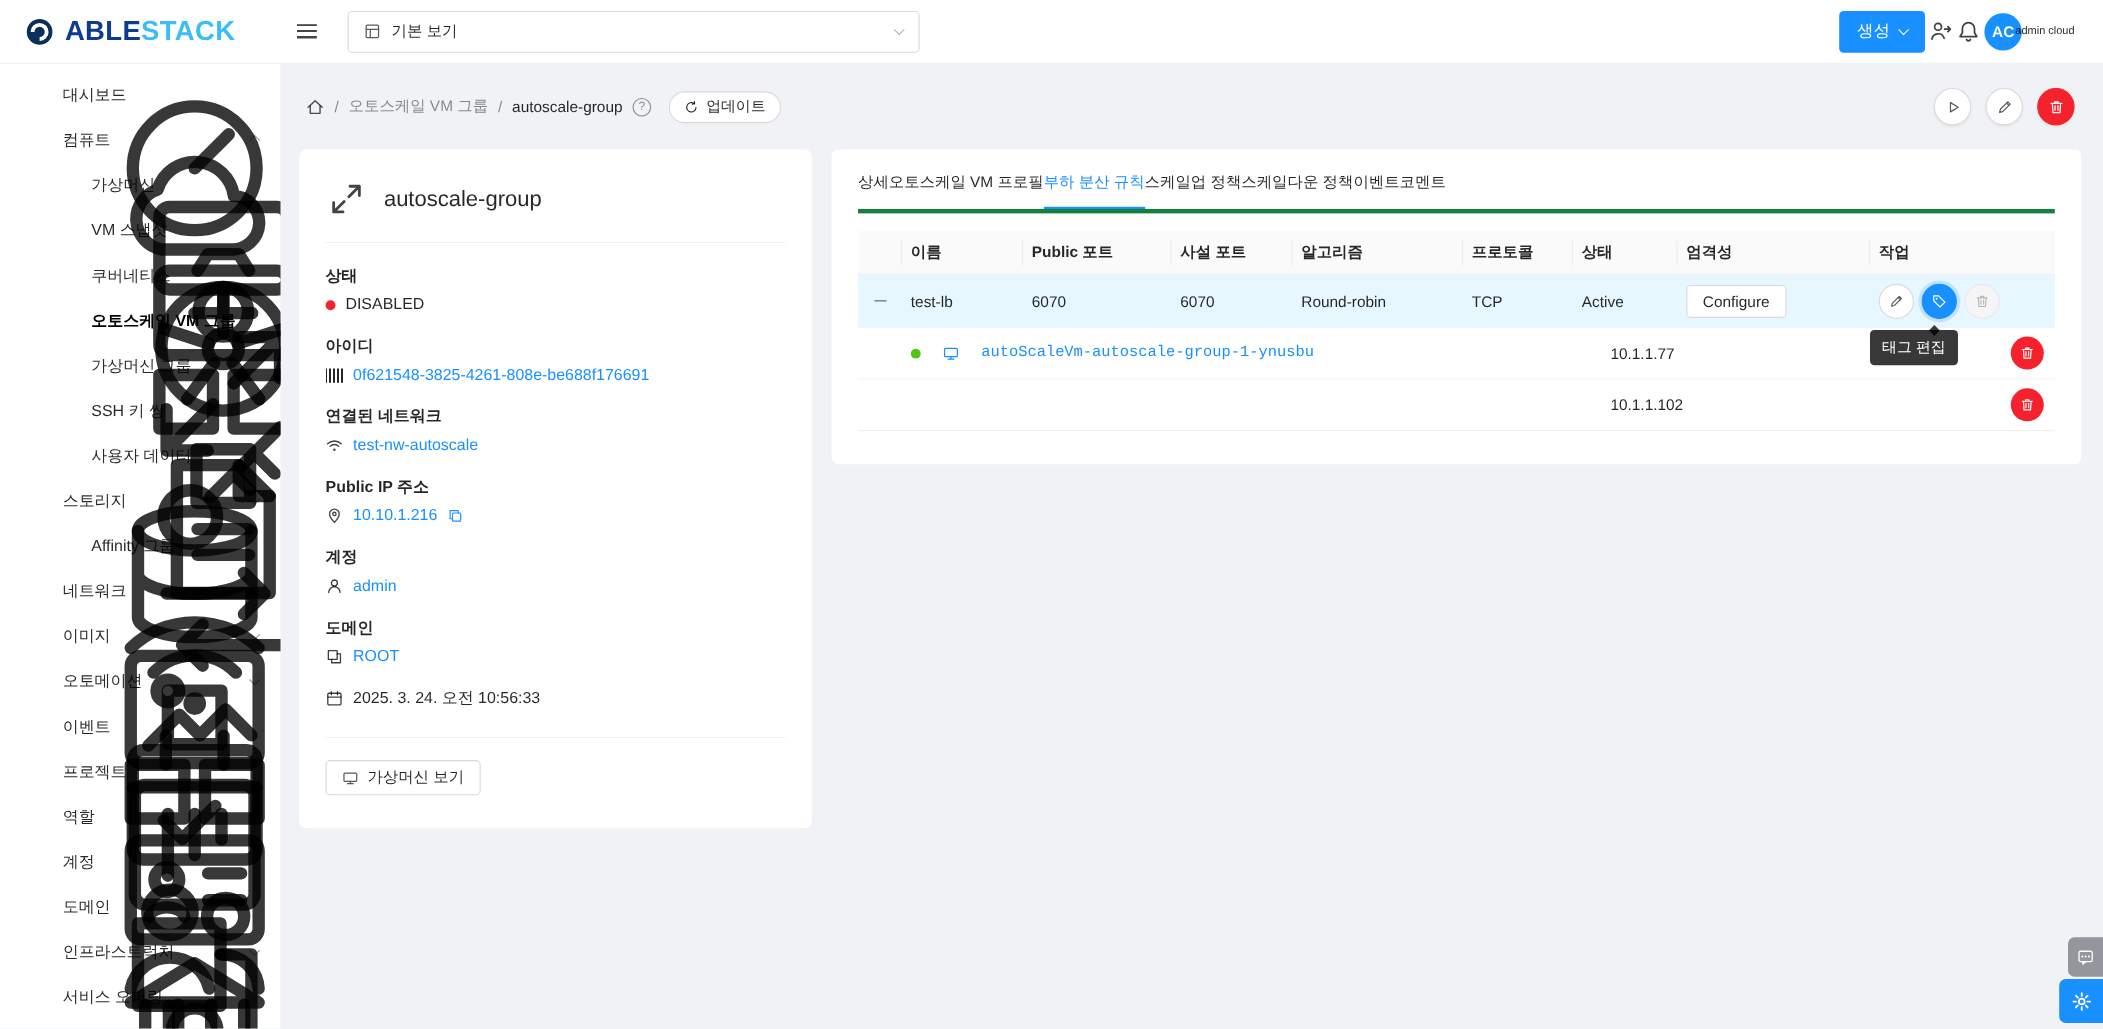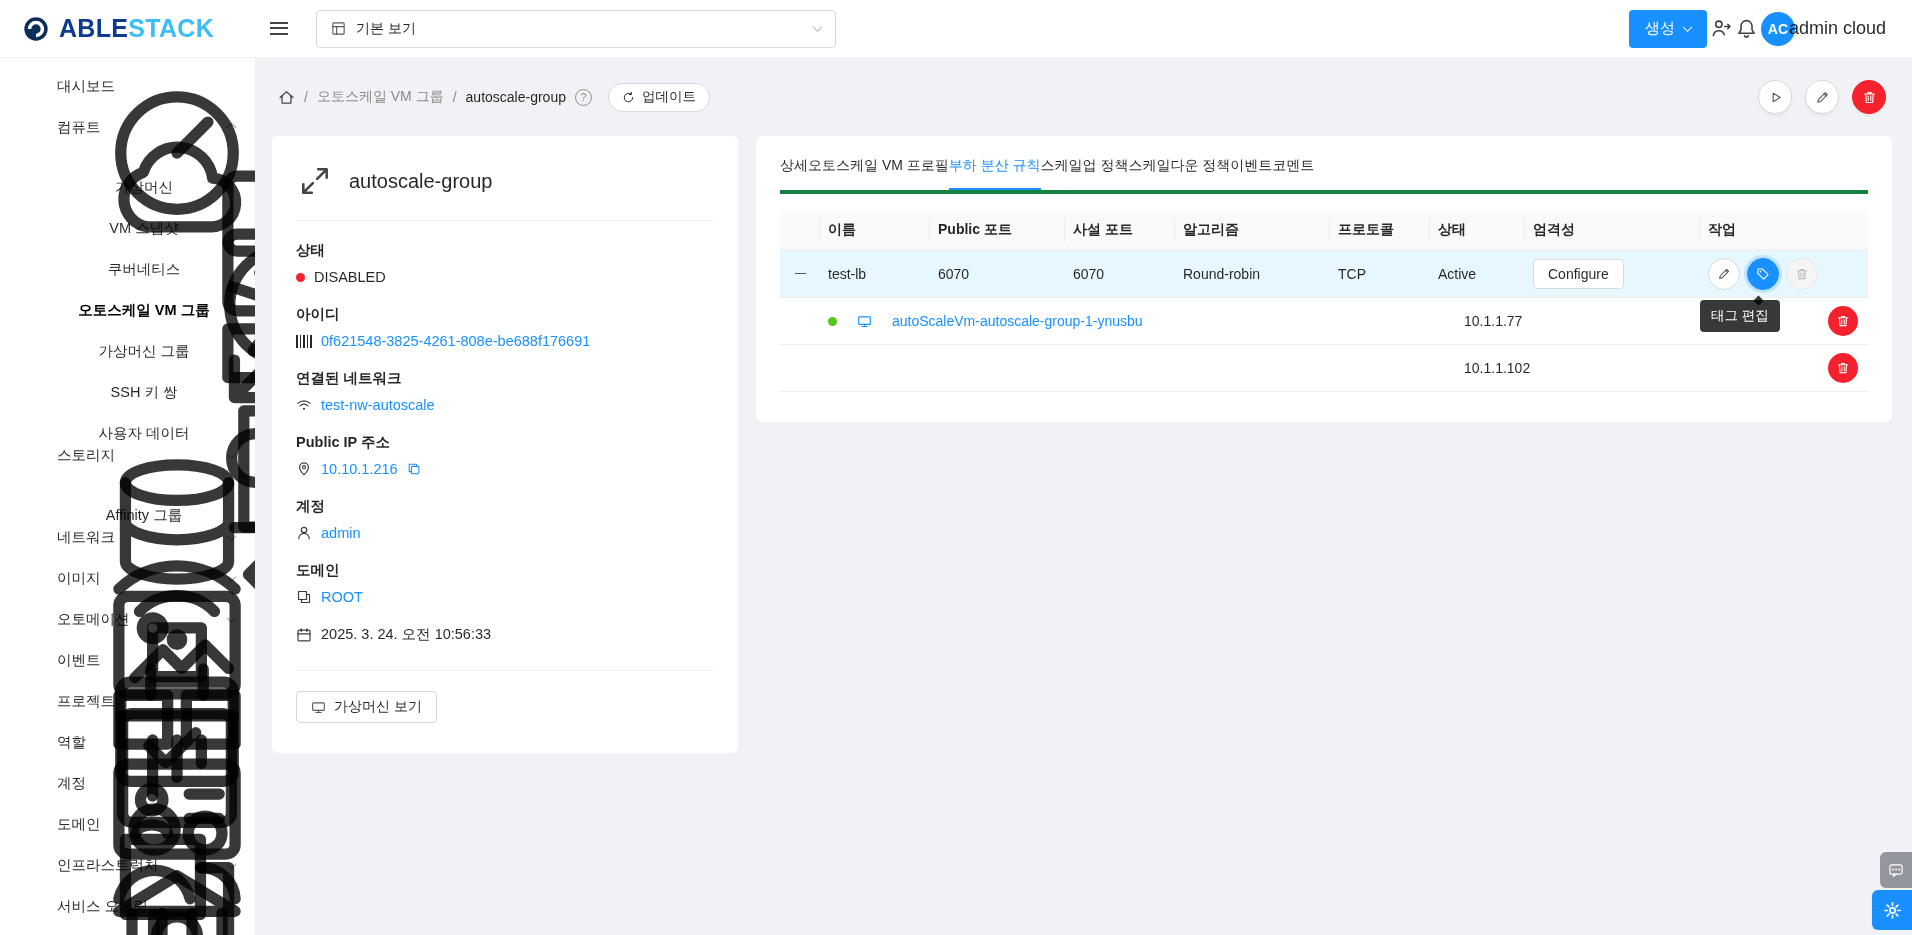--- a/index.html
+++ b/index.html
@@ -26,27 +26,27 @@
   .chevron { display:inline-block; width:7px; height:7px; border-right:1.5px solid currentColor; border-bottom:1.5px solid currentColor; }
   .chevron.down { transform:rotate(45deg) translate(-1px,-1px); }
   .chevron.up { transform:rotate(-135deg); }
   .vs-caret { margin-left:auto; color:rgba(0,0,0,.3); }
   .top-right { margin-left:auto; display:flex; align-items:center; gap:4px; padding-right:26px; }
   .create-btn { background:#1890ff; color:#fff; border:none; height:38px; padding:0 16px; border-radius:4px;
     font-size:15px; display:flex; align-items:center; gap:9px; cursor:pointer; font-family:inherit; }
   .hd-icon { width:21px; height:21px; color:rgba(0,0,0,.75); cursor:pointer; }
   .avatar { width:34px; height:34px; border-radius:50%; background:#1890ff; color:#fff; display:flex; align-items:center;
     justify-content:center; font-size:14px; font-weight:700; margin-right:-10px; }
-  .user-name { font-size:18px; }
+  .user-name { font-size:10px; }
 
   
   .body-wrap { display:flex; height:915px; }
   .sidebar { width:256px; flex:none; background:#fff; border-right:1px solid #f0f0f0; padding-top:8px; overflow:hidden; }
   .menu-item { height:41px; display:flex; align-items:center; gap:13px; padding:0 20px 0 27px; font-size:14.5px; cursor:pointer; color:rgba(0,0,0,.85); }
-  .menu-item.sub { padding-left:53px;flex-direction:column; }
+  .menu-item.sub { padding-left:53px; }
   .menu-item.selected .mi-label { font-weight:700; color:#000; }
   .mi-icon { width:17px; height:17px; flex:none; color:rgba(0,0,0,.78); }
   .mi-chev { margin-left:auto; color:rgba(0,0,0,.4); }
   .mi-label { white-space:nowrap; }
 
   .content { flex:1; padding:14px 20px 0 16px; position:relative; }
 
   
   .page-header { display:flex; align-items:center; margin:8px 6px 22px 6px; }
   .bc-home { width:17px; height:17px; color:rgba(0,0,0,.7); cursor:pointer; }
@@ -111,21 +111,21 @@
   .act-circle { width:32px; height:32px; border-radius:50%; border:1px solid #d9d9d9; background:#fff; color:#595959;
     display:flex; align-items:center; justify-content:center; cursor:pointer; }
   .act-circle svg { width:14px; height:14px; }
   .act-circle.primary { background:#1890ff; border-color:#1890ff; color:#fff; box-shadow:0 0 0 3px rgba(24,144,255,.18); }
   .act-circle.disabled { background:#f5f5f5; border-color:#e8e8e8; color:rgba(0,0,0,.25); cursor:not-allowed; }
   .tooltip { position:absolute; top:42px; left:0; background:rgba(0,0,0,.78); color:#fff; padding:7px 11px;
     border-radius:4px; font-size:13.5px; white-space:nowrap; z-index:30; }
   .tooltip::before { content:""; position:absolute; top:-3px; right:18px; width:7px; height:7px;
     background:rgba(0,0,0,.78); transform:rotate(45deg); }
   .row-sub { height:47px; background:#fff; }
-  .vm-cell { grid-column:2/7; display:flex; align-items:center; gap:20px; }
+  .vm-cell { grid-column:2/7; display:flex; align-items:center; gap:20px;font-family:Liberation Mono, monospace; }
   .vm-cell svg { width:15px; height:15px; color:#1890ff; flex:none; }
   .ip-cell { grid-column:7/9; padding-left:34px !important; }
   .sub-actions { grid-column:9; display:flex; justify-content:flex-end; padding-right:10px !important; }
   .del-circle { width:30px; height:30px; border-radius:50%; border:none; background:#f5222d; color:#fff;
     display:flex; align-items:center; justify-content:center; cursor:pointer; }
   .del-circle svg { width:14px; height:14px; }
 
   
   .fab-chat { position:absolute; right:0; top:852px; width:32px; height:36px; background:rgba(130,134,140,.85);
     border-radius:6px 0 0 6px; color:#fff; display:flex; align-items:center; justify-content:center; cursor:pointer; z-index:40; }

